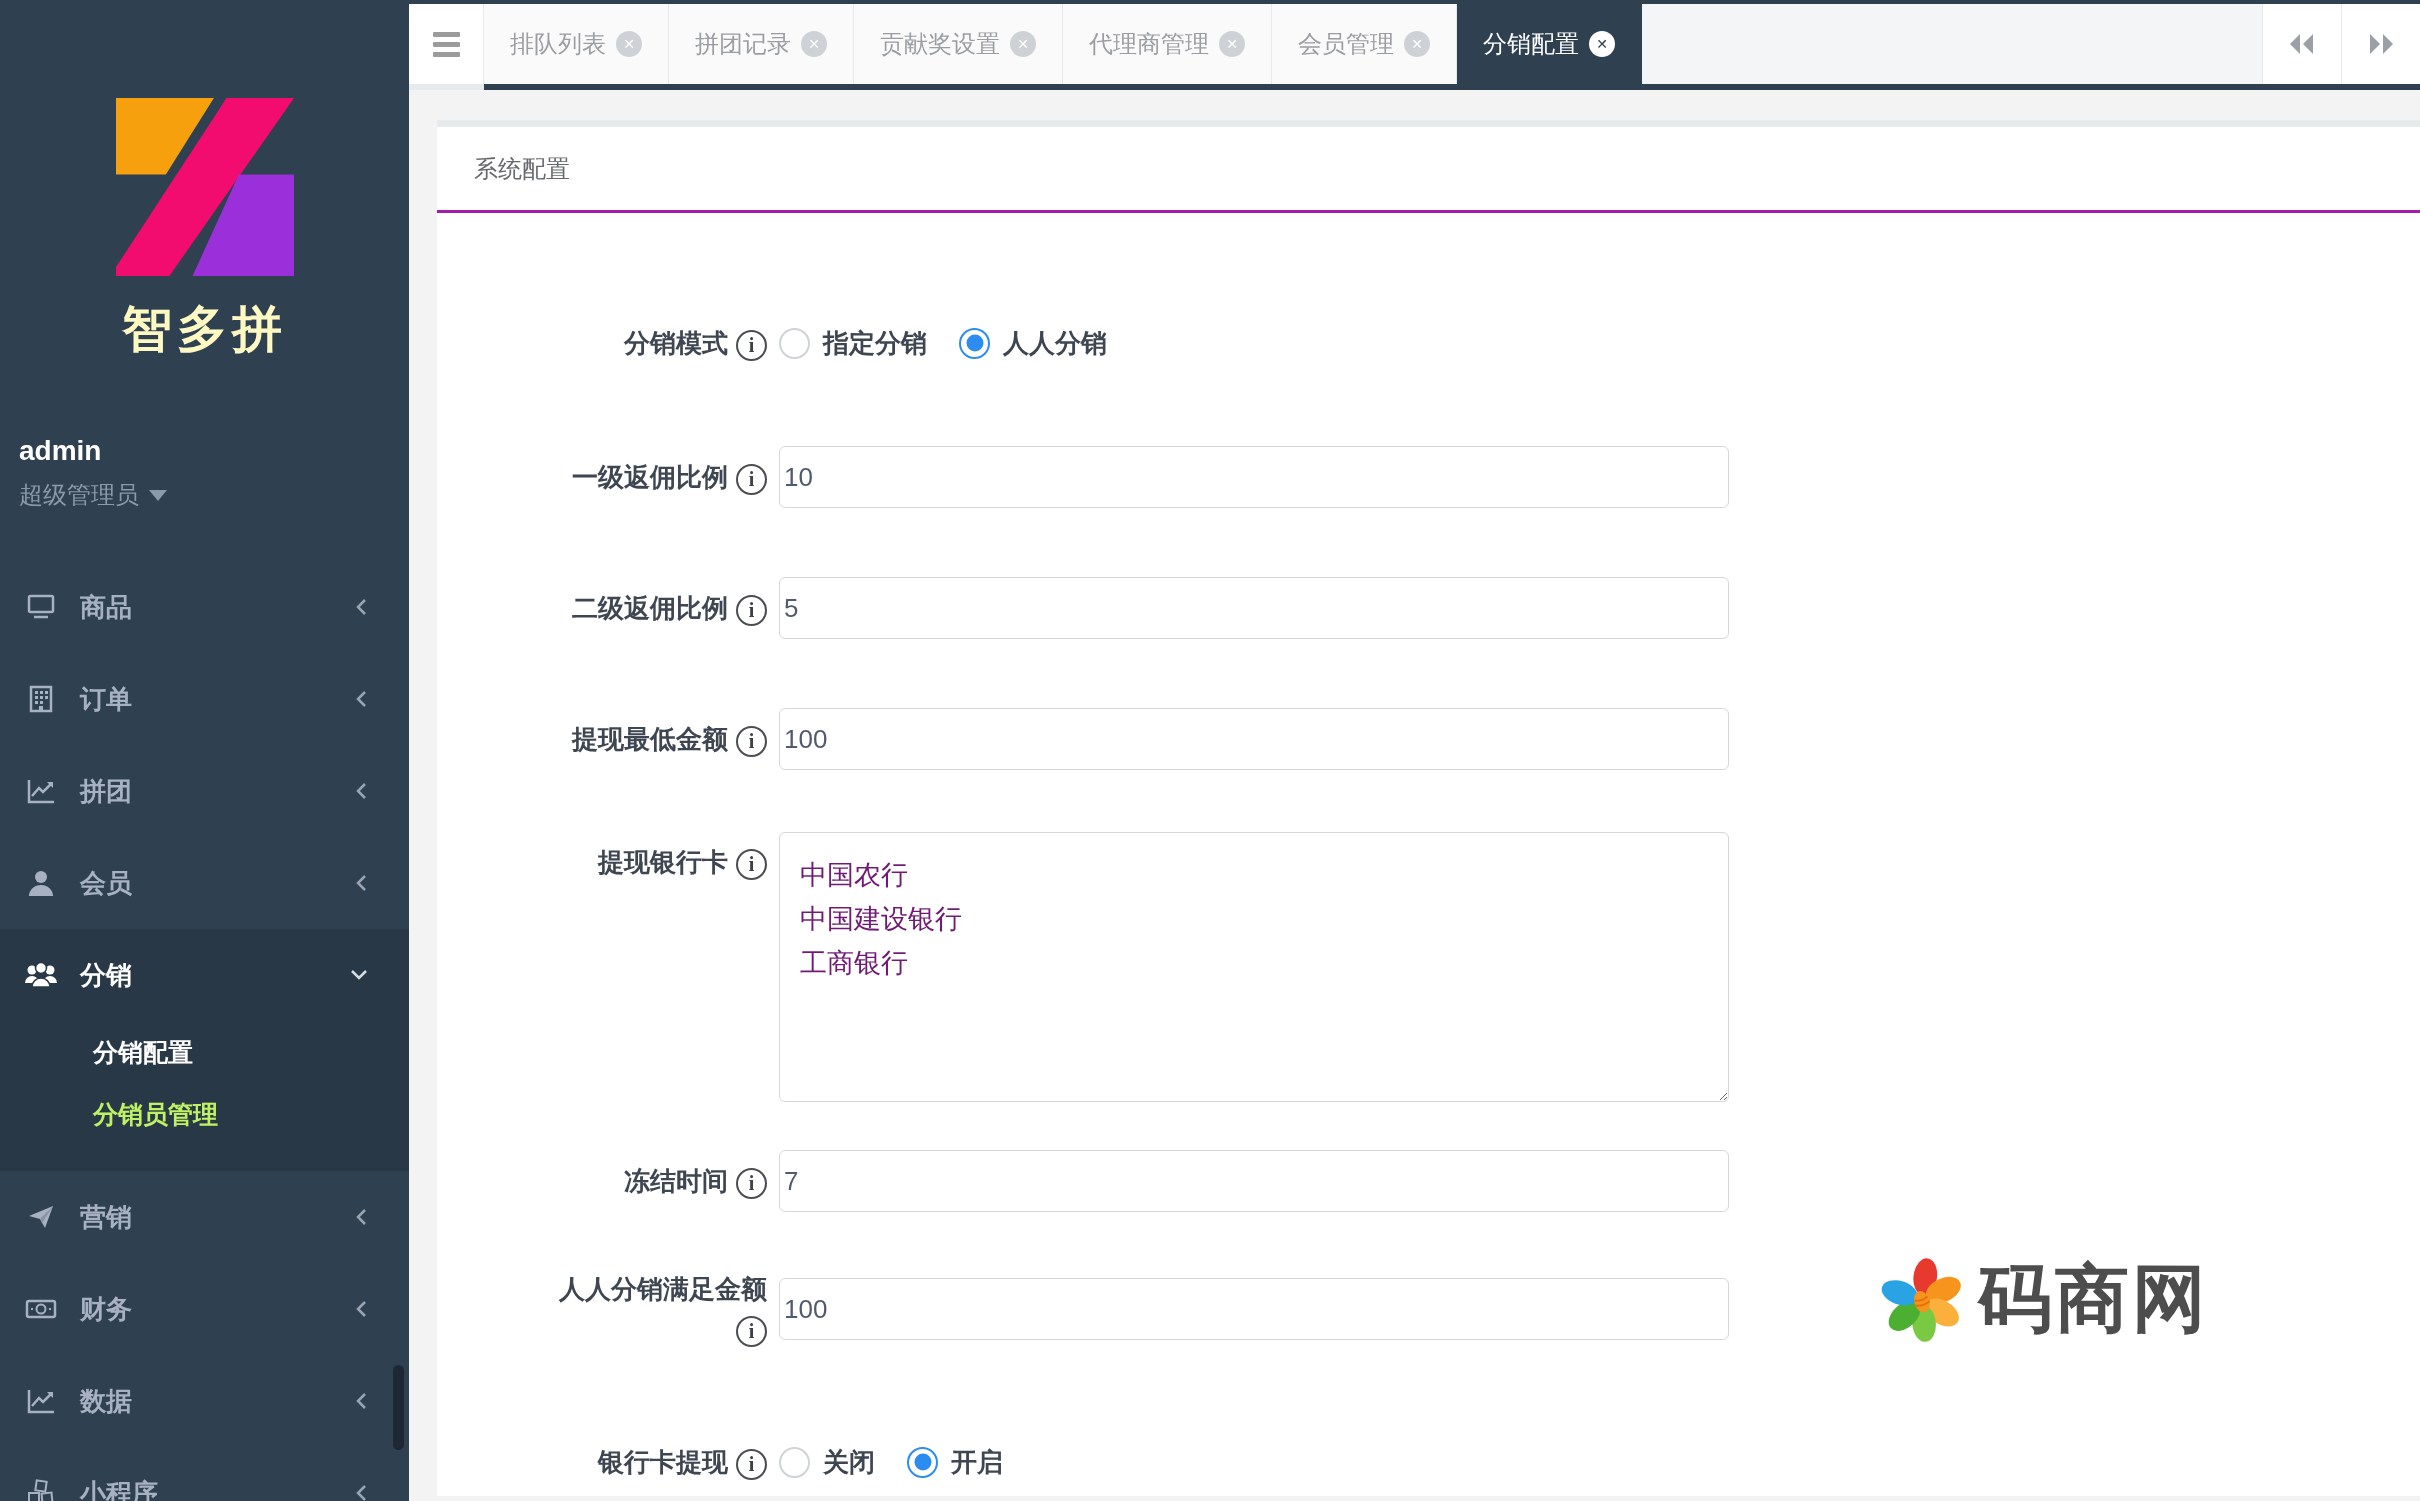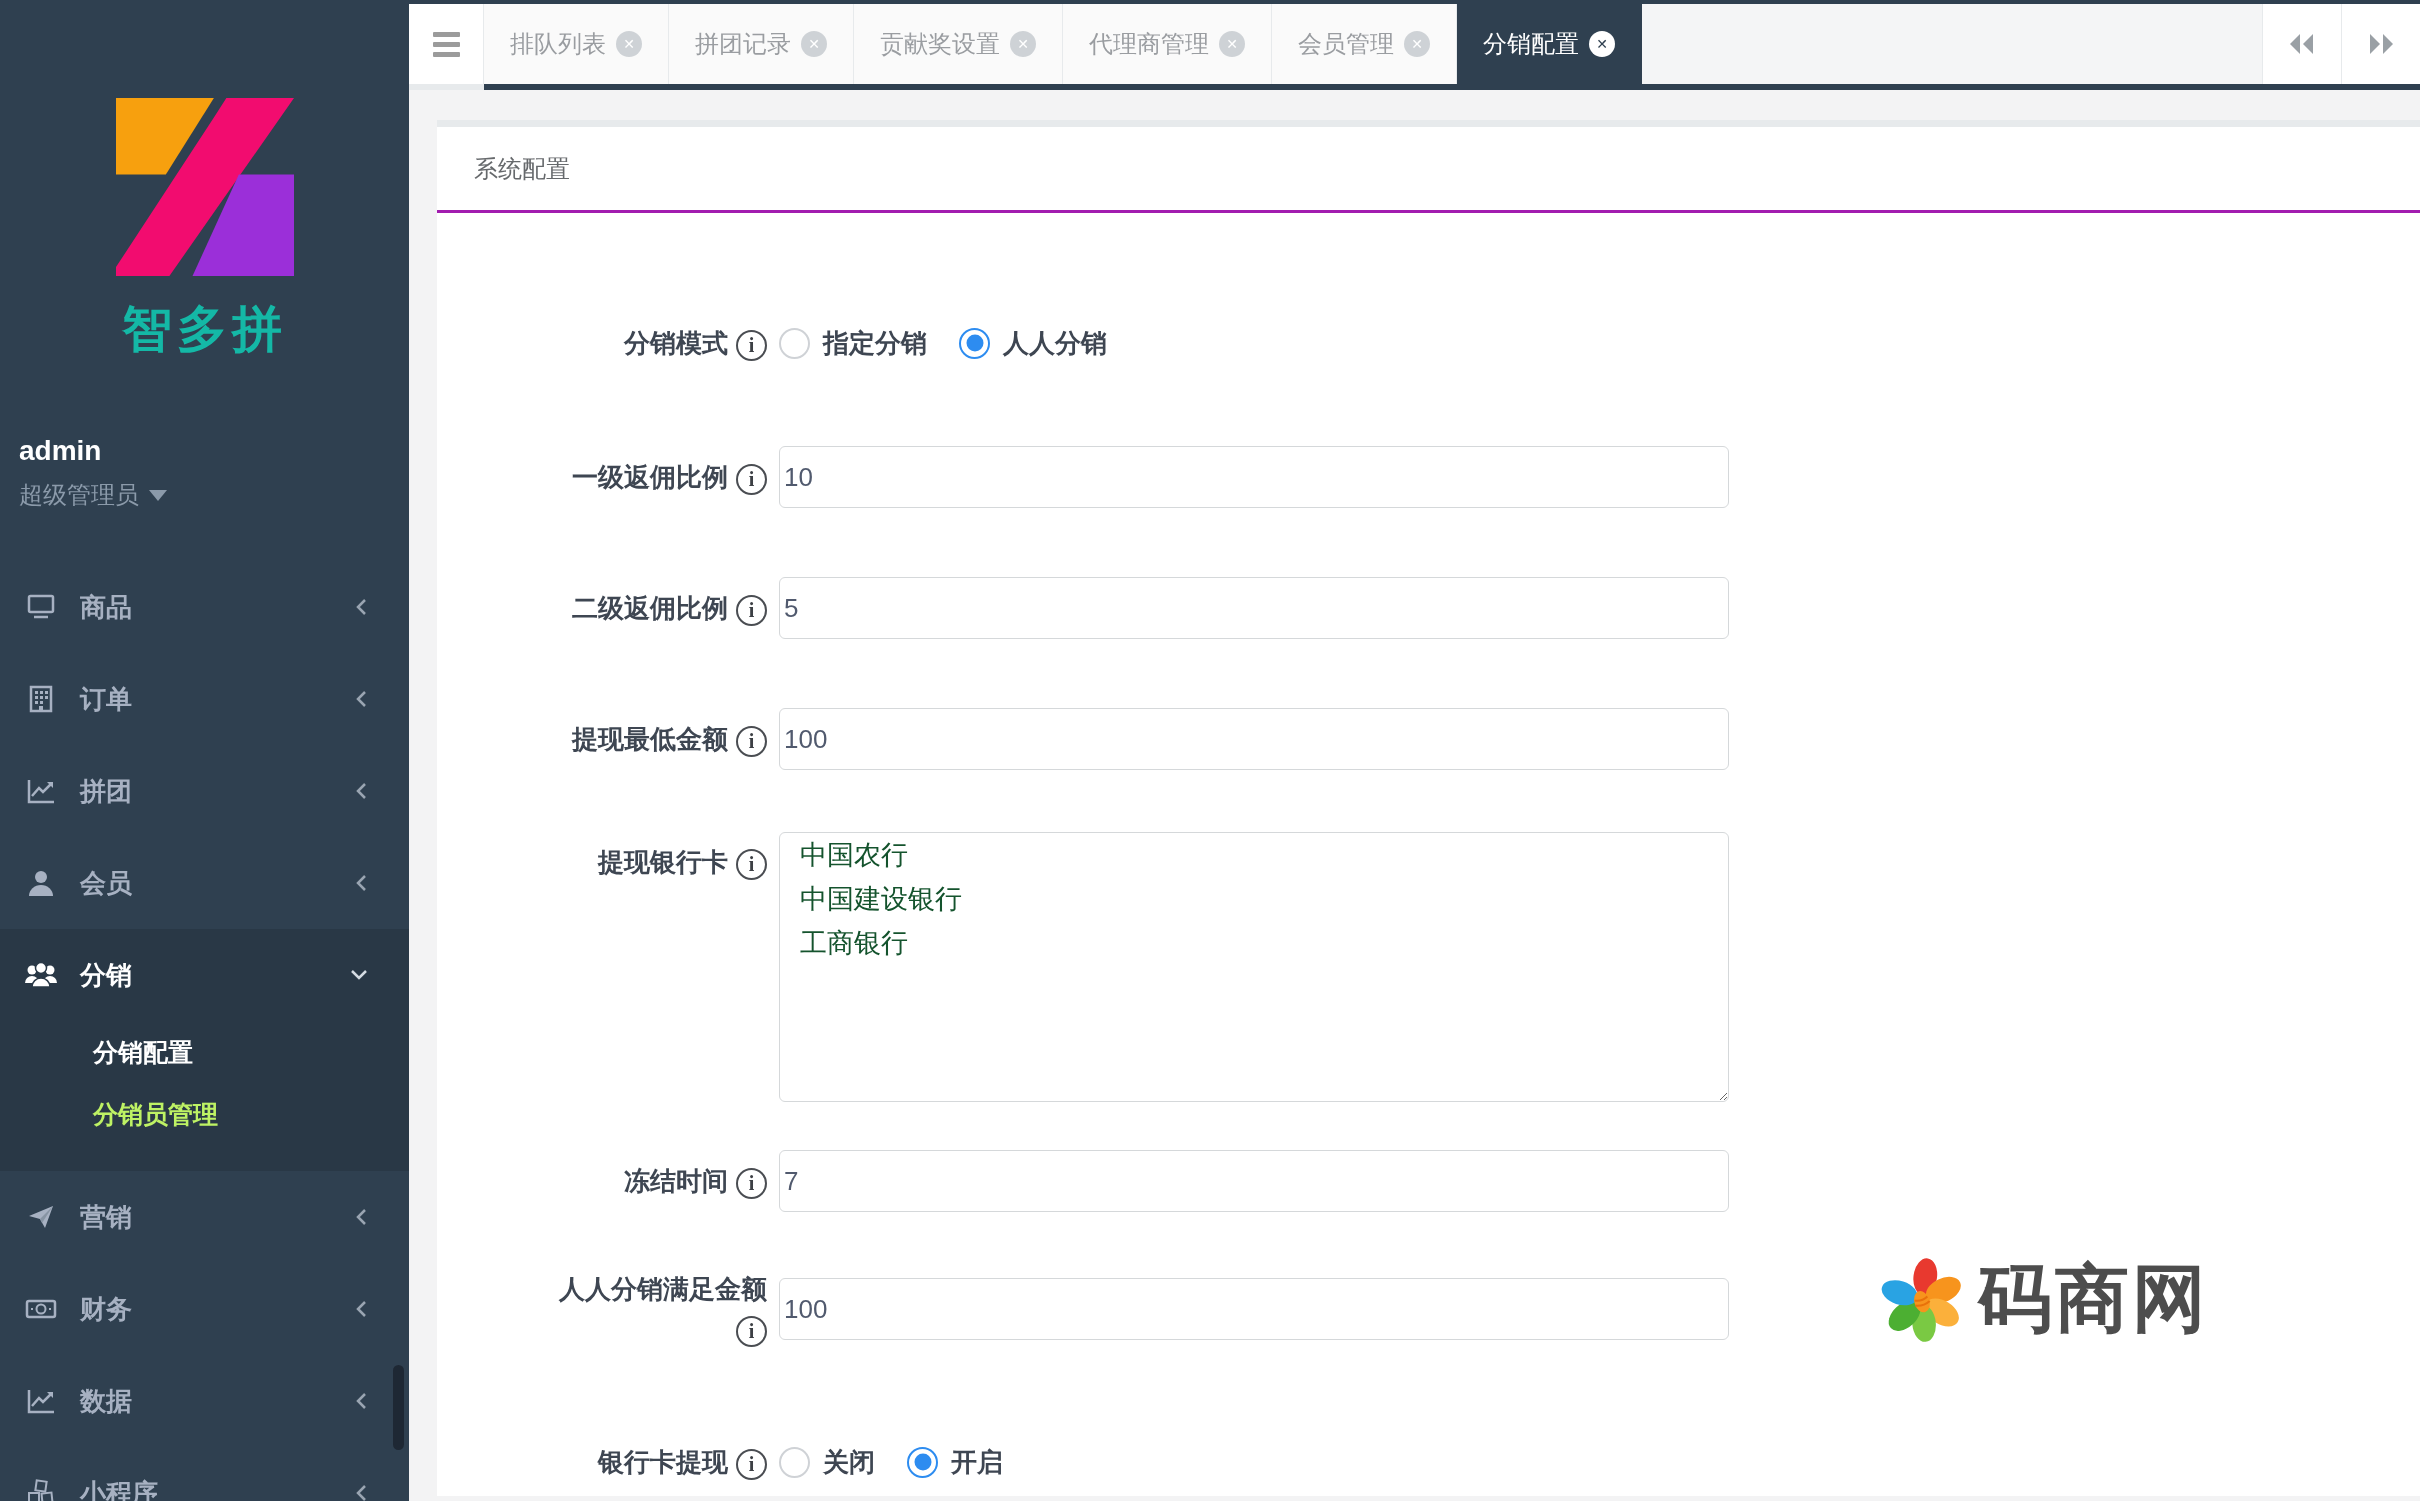--- a/index.html
+++ b/index.html
@@ -4,21 +4,21 @@
 <style>
   * { margin:0; padding:0; box-sizing:border-box; }
   html,body { width:2420px; height:1501px; overflow:hidden;
     font-family:"Liberation Sans","DejaVu Sans",sans-serif; background:#f3f3f4; }
   .app { display:flex; width:2420px; height:1501px; }
 
   
   .sidebar { position:relative; width:409px; flex:0 0 409px; background:#2f4050; overflow:hidden; }
   .logo-block { padding-top:98px; text-align:center; }
   .logo-mark { display:block; margin:0 auto; }
-  .logo-text { margin-top:20px; font-size:50px; font-weight:bold; letter-spacing:5px; color:#14b8a6; }
+  .logo-text { margin-top:20px; font-size:50px; font-weight:bold; letter-spacing:5px; color:#fef9c3; }
   .user-block { margin-top:72px; padding-left:19px; text-align:left; }
   .user-name { color:#ffffff; font-size:28px; font-weight:bold; }
   .user-role { margin-top:12px; color:#8b9aaa; font-size:24px; cursor:pointer; display:inline-flex; align-items:center; }
   .caret { display:inline-block; margin-left:10px; width:0; height:0;
     border-left:9px solid transparent; border-right:9px solid transparent; border-top:11px solid #8b9aaa; }
   .nav { margin-top:50px; }
   .nav-item { display:flex; align-items:center; height:92px; padding-left:20px; cursor:pointer; }
   .nav-item .mi { width:42px; display:flex; justify-content:center; }
   .nav-item .mlabel { margin-left:18px; font-size:26px; font-weight:600; color:#a7b1c2; }
   .nav-item .chev { margin-left:auto; margin-right:40px; display:flex; }
@@ -54,22 +54,22 @@
 
   .frow { position:absolute; left:0; display:flex; align-items:center; }
   .frow.top-align { align-items:flex-start; }
   .lblblock { width:240px; margin-left:90px; text-align:right; line-height:40px; font-size:26px; font-weight:bold; color:#3e4652; }
   .info { display:inline-flex; width:31px; height:31px; margin-left:8px; border:2px solid #4a4d52; border-radius:50%;
     align-items:center; justify-content:center; font-family:"Liberation Serif","DejaVu Serif",serif;
     font-size:20px; font-weight:bold; color:#3c3f44; vertical-align:middle; }
   .ctrl { margin-left:12px; }
   .tinput { width:950px; height:62px; border:1px solid #d5d8da; border-radius:6px; padding:0 4px;
     font-size:26px; color:#515a6e; font-family:"Liberation Sans","DejaVu Sans",sans-serif; background:#fff; outline:none; }
-  .tarea { width:950px; height:270px; border:1px solid #d5d8da; border-radius:6px; padding:0 20px;
-    font-size:27px; line-height:44px; color:#14532d; font-family:"Liberation Sans","DejaVu Sans",sans-serif; outline:none; resize:both; }
+  .tarea { width:950px; height:270px; border:1px solid #d5d8da; border-radius:6px; padding:20px 20px;
+    font-size:27px; line-height:44px; color:#701a75; font-family:"Liberation Sans","DejaVu Sans",sans-serif; outline:none; resize:both; }
   .radio-group { display:flex; align-items:center; }
   .radio-opt { display:flex; align-items:center; margin-right:32px; cursor:pointer; }
   .radio { position:relative; width:31px; height:31px; border-radius:50%; border:2px solid #cfd2d6; background:#fff; }
   .radio.checked { border-color:#2d8cf0; }
   .radio.checked::after { content:""; position:absolute; left:50%; top:50%; width:17px; height:17px;
     transform:translate(-50%,-50%); border-radius:50%; background:#2d8cf0; }
   .radio-lab { margin-left:13px; font-size:26px; font-weight:bold; color:#3e4652; }
 
   
   .watermark { position:absolute; left:1880px; top:1250px; display:flex; align-items:center; }

